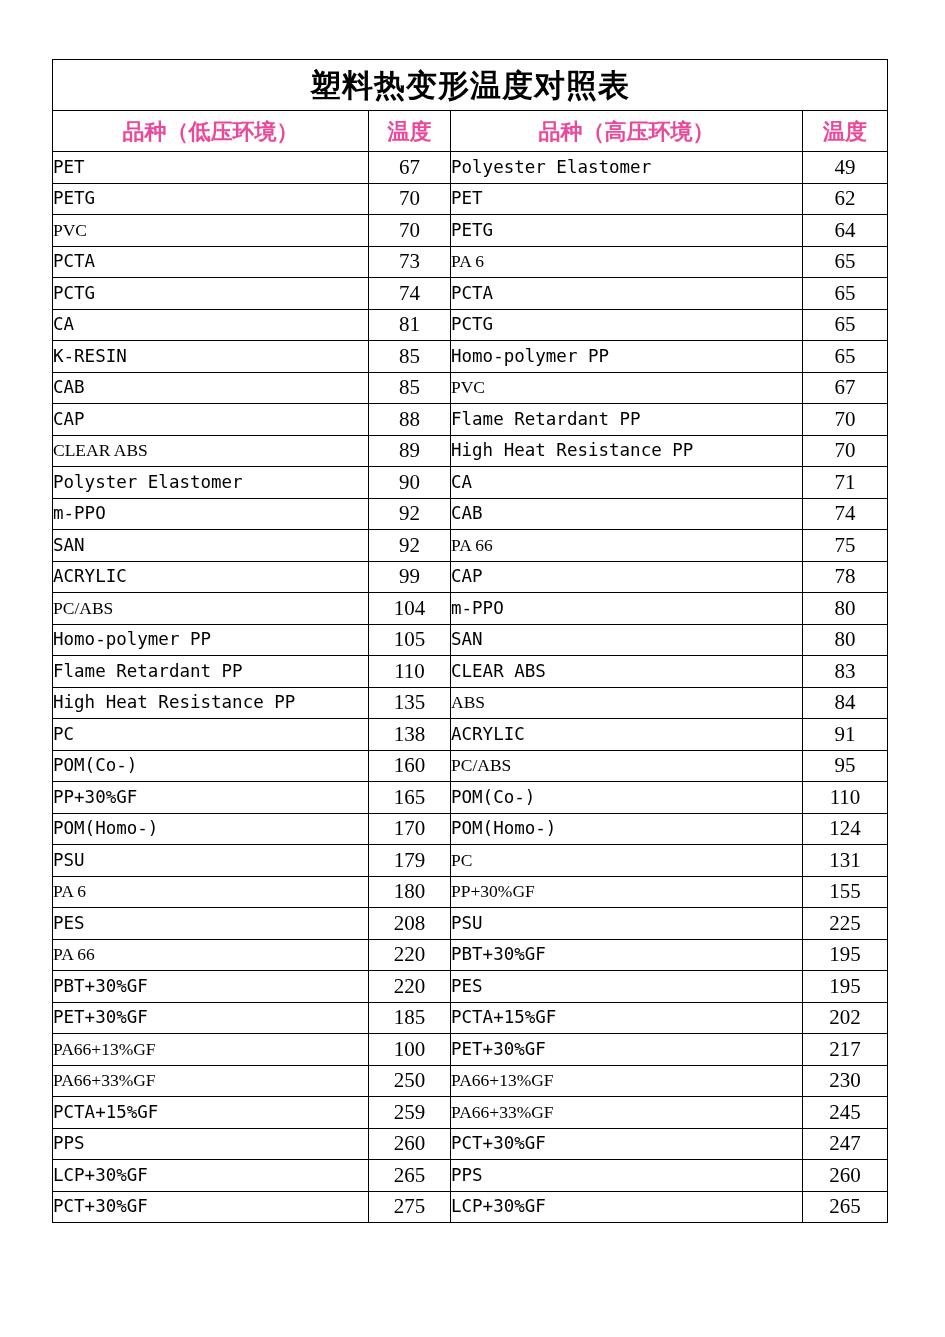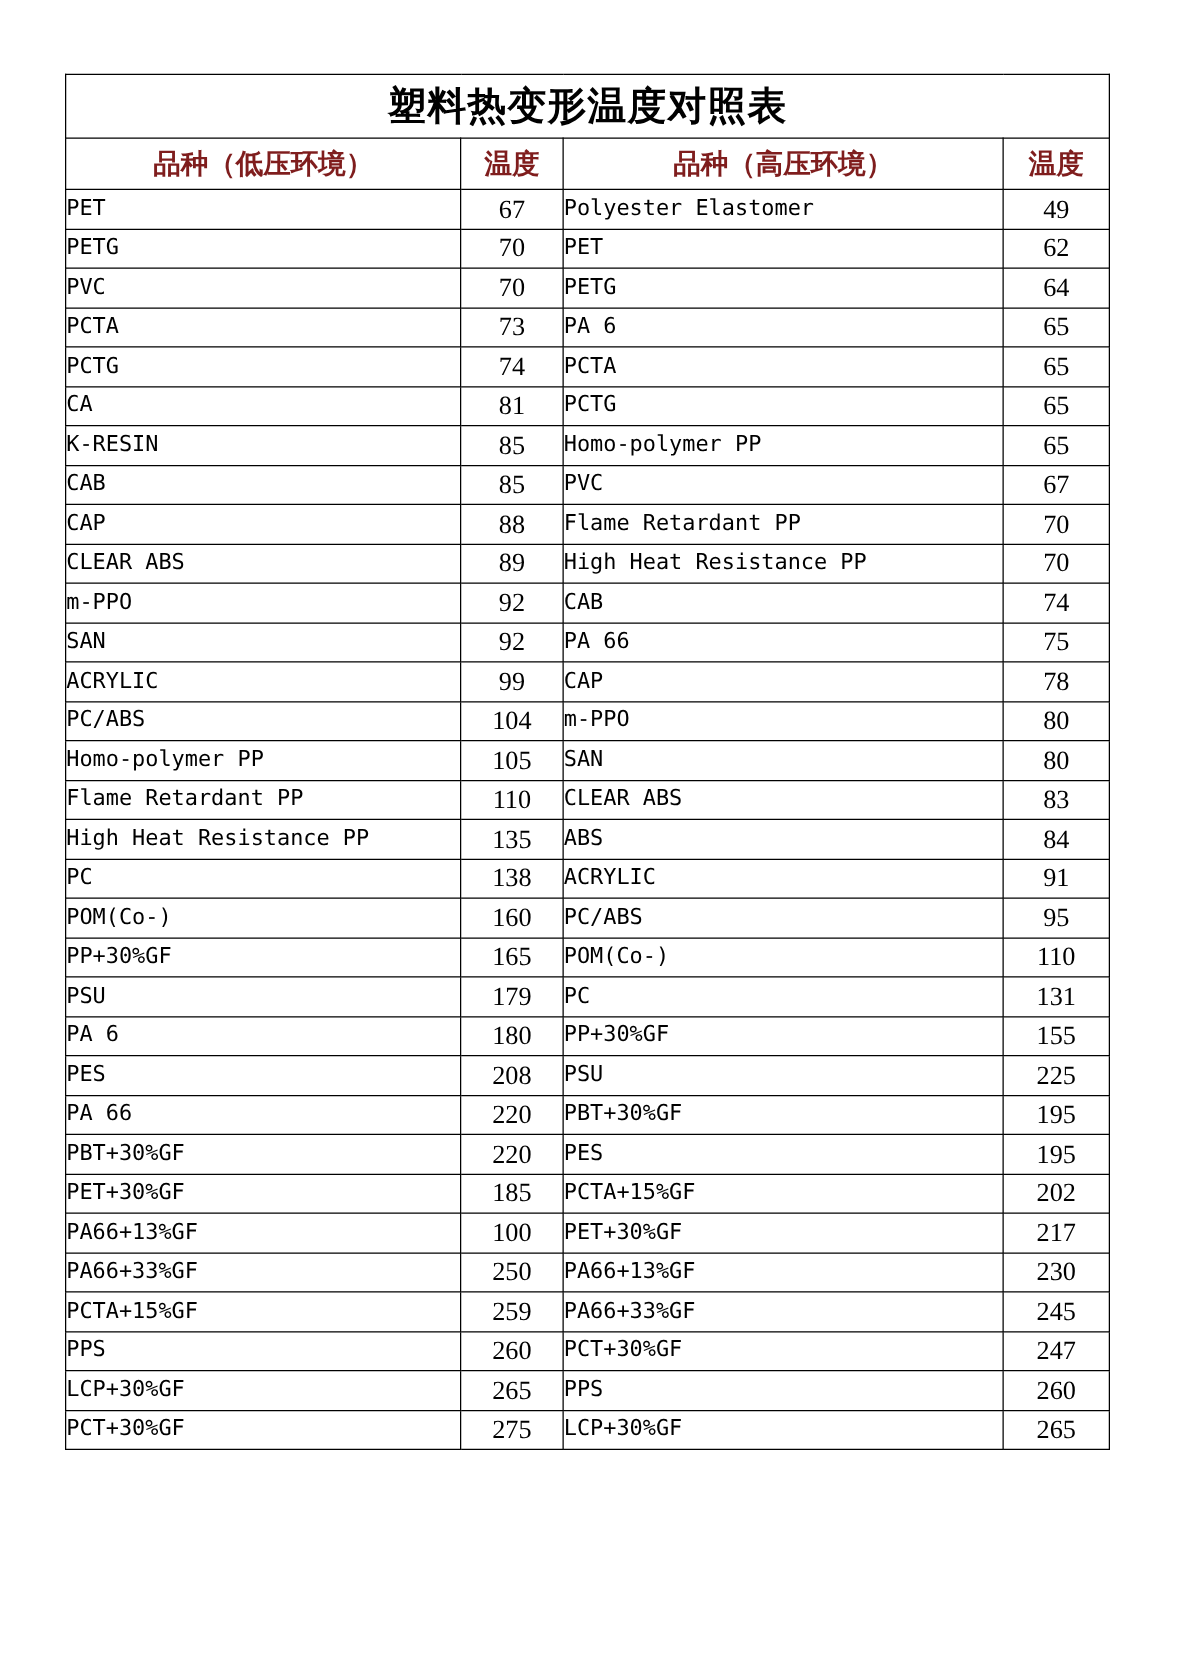--- a/index.html
+++ b/index.html
@@ -52,21 +52,21 @@
     letter-spacing: 1px;
     color: #000000;
     line-height: 48px;
   }
   td.hdr {
     height: 40px;
     text-align: center;
     font-family: "DejaVu Serif", serif;
     font-size: 22px;
     font-weight: bold;
-    color: #7f1d1d;
+    color: #ec4899;
     line-height: 38px;
     white-space: nowrap;
   }
   td.cell-name {
     height: 30.5px;
     font-family: "DejaVu Sans Mono", monospace;
     font-size: 17.5px;
     color: #000000;
     text-align: left;
     padding-left: 4px;
@@ -75,21 +75,21 @@
     overflow: hidden;
   }
   td.cell-temp {
     height: 30.5px;
     font-family: "Liberation Serif", serif;
     font-size: 21px;
     color: #000000;
     text-align: center;
     line-height: 29px;
   }
-  td.hl { background: #CCFFFF; }
+  td.hl { background: #CCFFFF; font-family: Liberation Serif, serif; }
 </style>
 </head>
 <body>
 
 <div id="sheet">
   <div id="table-wrap">
     <table class="hdt">
       <colgroup>
         <col class="c-name-l">
         <col class="c-temp-l">
@@ -160,20 +160,26 @@
             <td class="cell-name">Flame Retardant PP</td>
             <td class="cell-temp">70</td>
           </tr>
           <tr>
             <td class="cell-name hl">CLEAR ABS</td>
             <td class="cell-temp hl">89</td>
             <td class="cell-name">High Heat Resistance PP</td>
             <td class="cell-temp">70</td>
           </tr>
           <tr>
+            <td class="cell-name">Polyster Elastomer</td>
+            <td class="cell-temp">90</td>
+            <td class="cell-name">CA</td>
+            <td class="cell-temp">71</td>
+          </tr>
+          <tr>
             <td class="cell-name">m-PPO</td>
             <td class="cell-temp">92</td>
             <td class="cell-name">CAB</td>
             <td class="cell-temp">74</td>
           </tr>
           <tr>
             <td class="cell-name">SAN</td>
             <td class="cell-temp">92</td>
             <td class="cell-name hl">PA 66</td>
             <td class="cell-temp hl">75</td>
@@ -218,20 +224,26 @@
             <td class="cell-name">POM(Co-)</td>
             <td class="cell-temp">160</td>
             <td class="cell-name hl">PC/ABS</td>
             <td class="cell-temp hl">95</td>
           </tr>
           <tr>
             <td class="cell-name">PP+30%GF</td>
             <td class="cell-temp">165</td>
             <td class="cell-name">POM(Co-)</td>
             <td class="cell-temp">110</td>
+          </tr>
+          <tr>
+            <td class="cell-name">POM(Homo-)</td>
+            <td class="cell-temp">170</td>
+            <td class="cell-name">POM(Homo-)</td>
+            <td class="cell-temp">124</td>
           </tr>
           <tr>
             <td class="cell-name">PSU</td>
             <td class="cell-temp">179</td>
             <td class="cell-name hl">PC</td>
             <td class="cell-temp hl">131</td>
           </tr>
           <tr>
             <td class="cell-name hl">PA 6</td>
             <td class="cell-temp hl">180</td>

